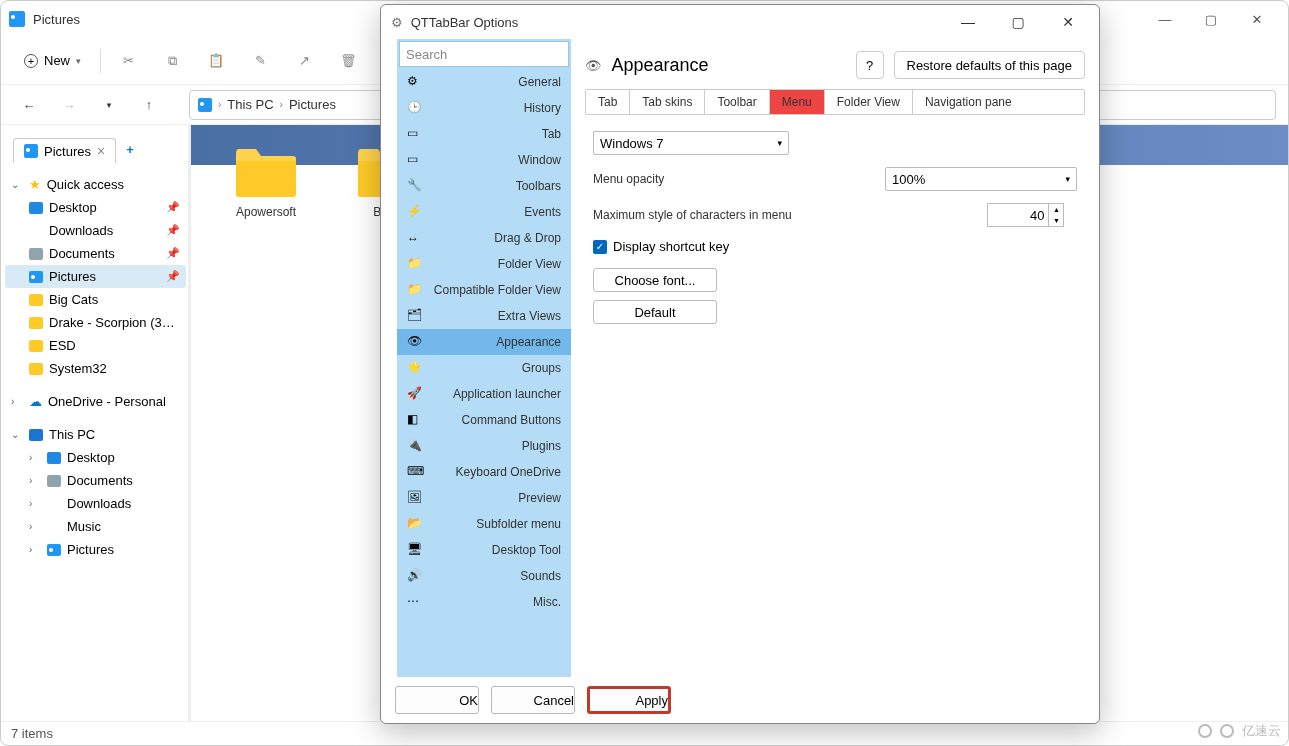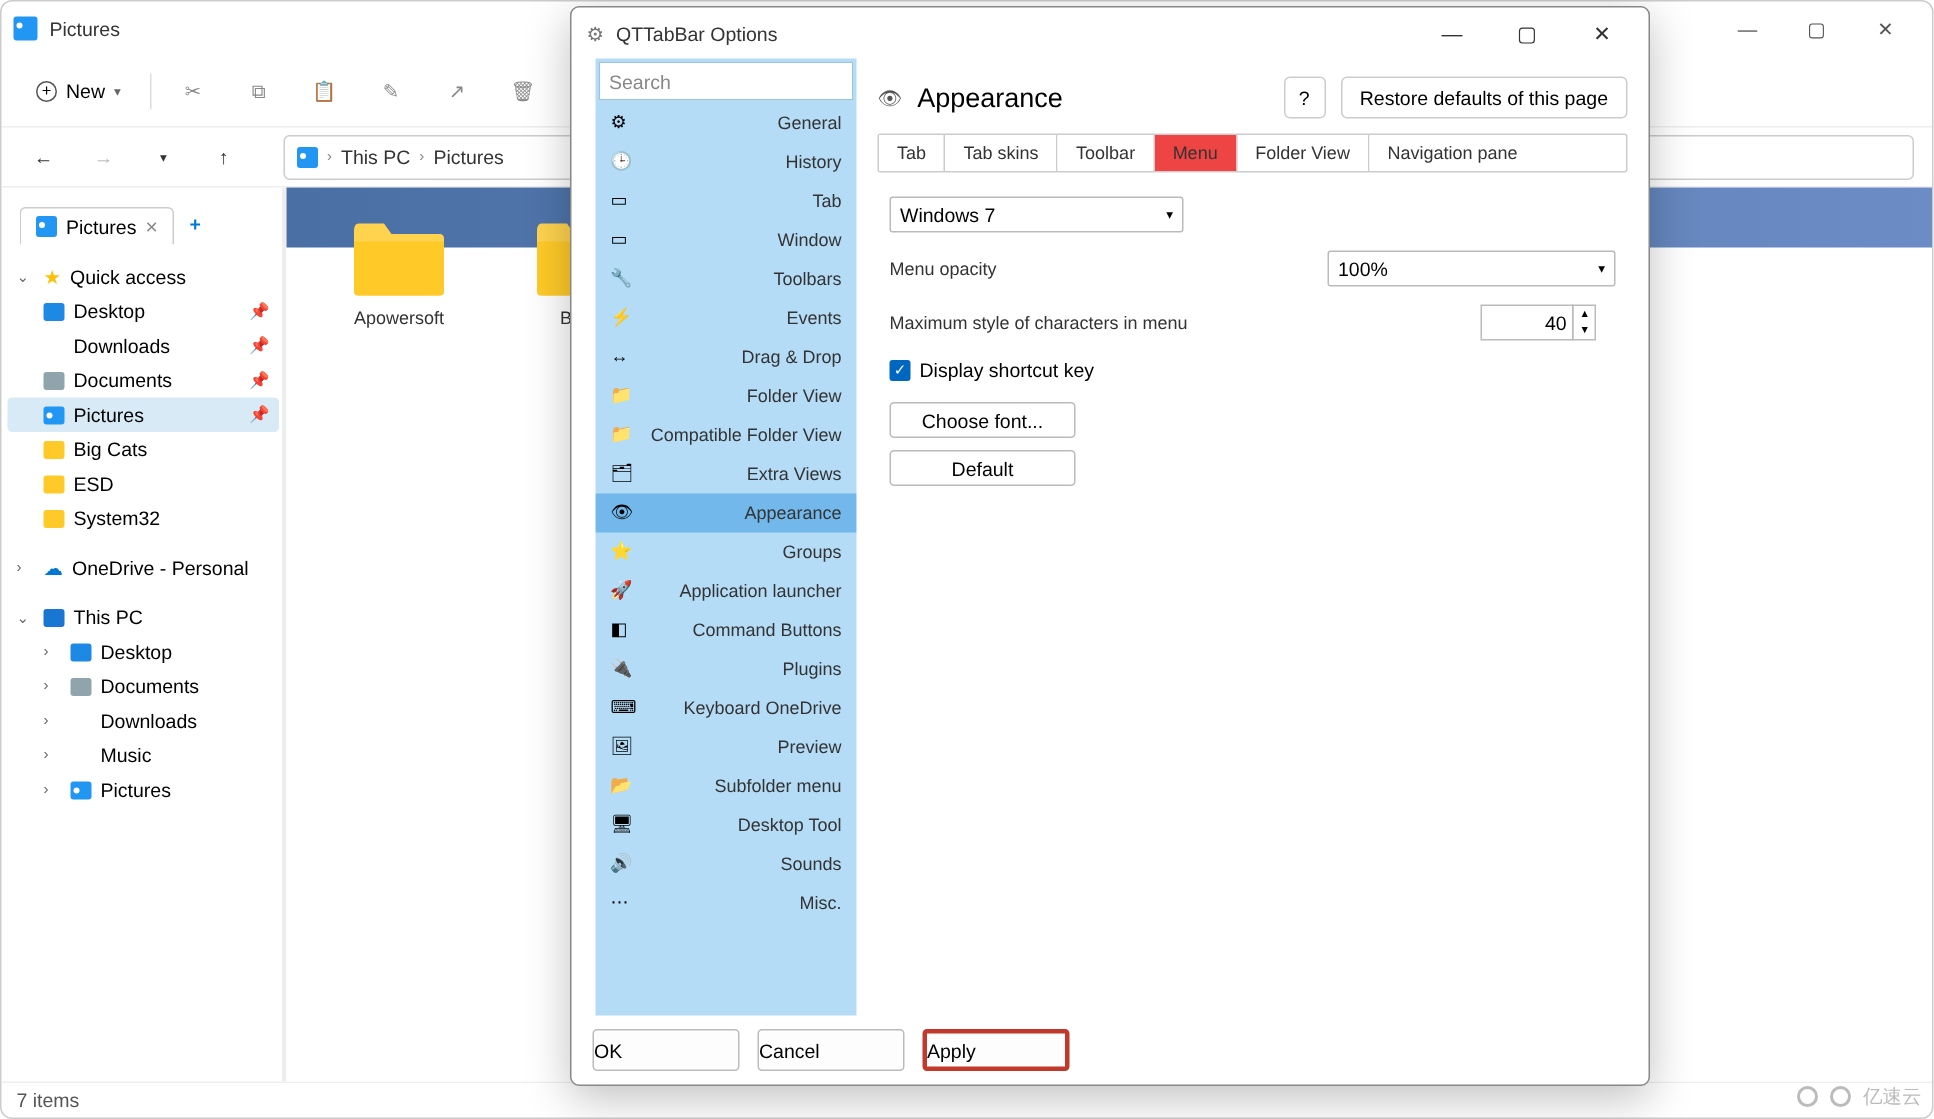--- a/index.html
+++ b/index.html
@@ -71,21 +71,21 @@
 .form-row .fl{width:280px;font-size:12px;color:#333;}
 .select{flex:1;max-width:196px;height:24px;border:1px solid #bbb;border-radius:2px;display:flex;align-items:center;justify-content:space-between;padding:0 6px;font-size:12px;background:#fff;}
 .num-input{width:64px;height:24px;border:1px solid #bbb;display:flex;align-items:center;justify-content:flex-end;padding:0 4px;font-size:12px;position:relative;}
 .num-input .sp{position:absolute;right:-16px;width:16px;height:24px;border:1px solid #bbb;display:flex;flex-direction:column;}
 .num-input .sp div{flex:1;display:flex;align-items:center;justify-content:center;font-size:7px;}
 .chk-row{display:flex;align-items:center;gap:6px;margin-bottom:14px;}
 .chk{width:14px;height:14px;background:#0067c0;border-radius:2px;display:flex;align-items:center;justify-content:center;color:#fff;font-size:10px;}
 .btn-sm{width:124px;height:24px;border:1px solid #bbb;border-radius:3px;background:#fff;font-size:12px;display:flex;align-items:center;justify-content:center;margin-bottom:8px;}
 .dlg-footer{height:46px;border-top:0;display:flex;align-items:center;padding:0 14px;gap:12px;}
 .version-link{color:#0645ad;text-decoration:underline;font-size:12px;flex:1;}
-.dlg-btn{width:98px;height:28px;border:1px solid #bbb;border-radius:3px;background:#fdfdfd;font-size:13px;display:flex;align-items:center;justify-content:flex-start;}
+.dlg-btn{width:84px;height:28px;border:1px solid #bbb;border-radius:3px;background:#fdfdfd;font-size:13px;display:flex;align-items:center;justify-content:flex-end;}
 .dlg-btn.apply{border:3px solid #c0392b;}
 
 
 .ic-pic{background:#2196f3;border-radius:2px;position:relative;}
 .ic-pic::after{content:"";position:absolute;left:2px;top:4px;width:4px;height:4px;background:#fff;border-radius:50%;}
 .ic-folder{background:#ffca28;border-radius:2px;}
 .ic-star{color:#ffc107;}
 .ic-desktop{background:#1e88e5;border-radius:2px;}
 .ic-down{color:#4caf50;}
 .ic-doc{background:#90a4ae;border-radius:2px;}
@@ -174,20 +174,24 @@
             <span class="ic ic-pic" style="width:14px;height:12px;"></span>
             <span class="lbl">Pictures</span>
             <span class="pin">📌</span>
           </div>
           <div class="tree-item indent1">
             <span class="ic ic-folder" style="width:14px;height:12px;"></span>
             <span class="lbl">Big Cats</span>
           </div>
           <div class="tree-item indent1">
             <span class="ic ic-folder" style="width:14px;height:12px;"></span>
+            <span class="lbl">Drake - Scorpion (320)</span>
+          </div>
+          <div class="tree-item indent1">
+            <span class="ic ic-folder" style="width:14px;height:12px;"></span>
             <span class="lbl">ESD</span>
           </div>
           <div class="tree-item indent1">
             <span class="ic ic-folder" style="width:14px;height:12px;"></span>
             <span class="lbl">System32</span>
           </div>
         </div>
       <div style="height:10px;"></div>
       <div class="tree-item">
         <span class="chev">›</span>

